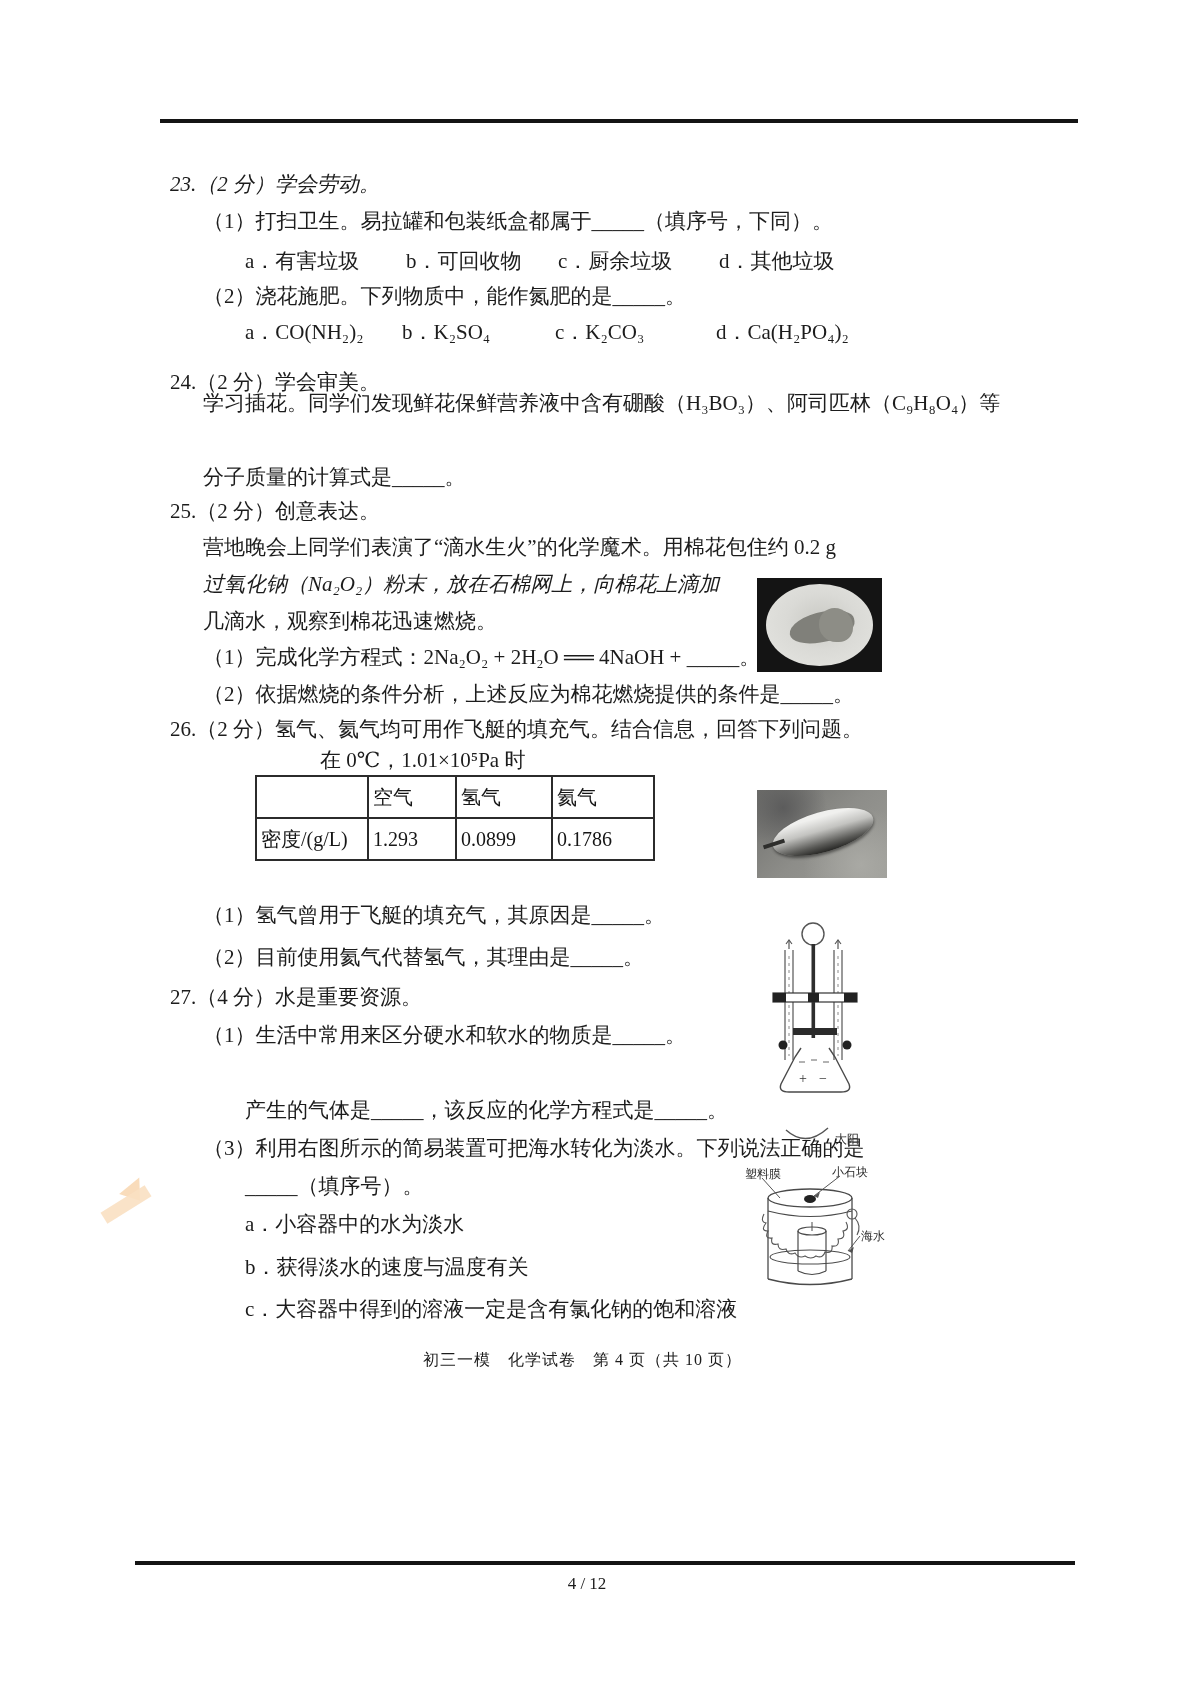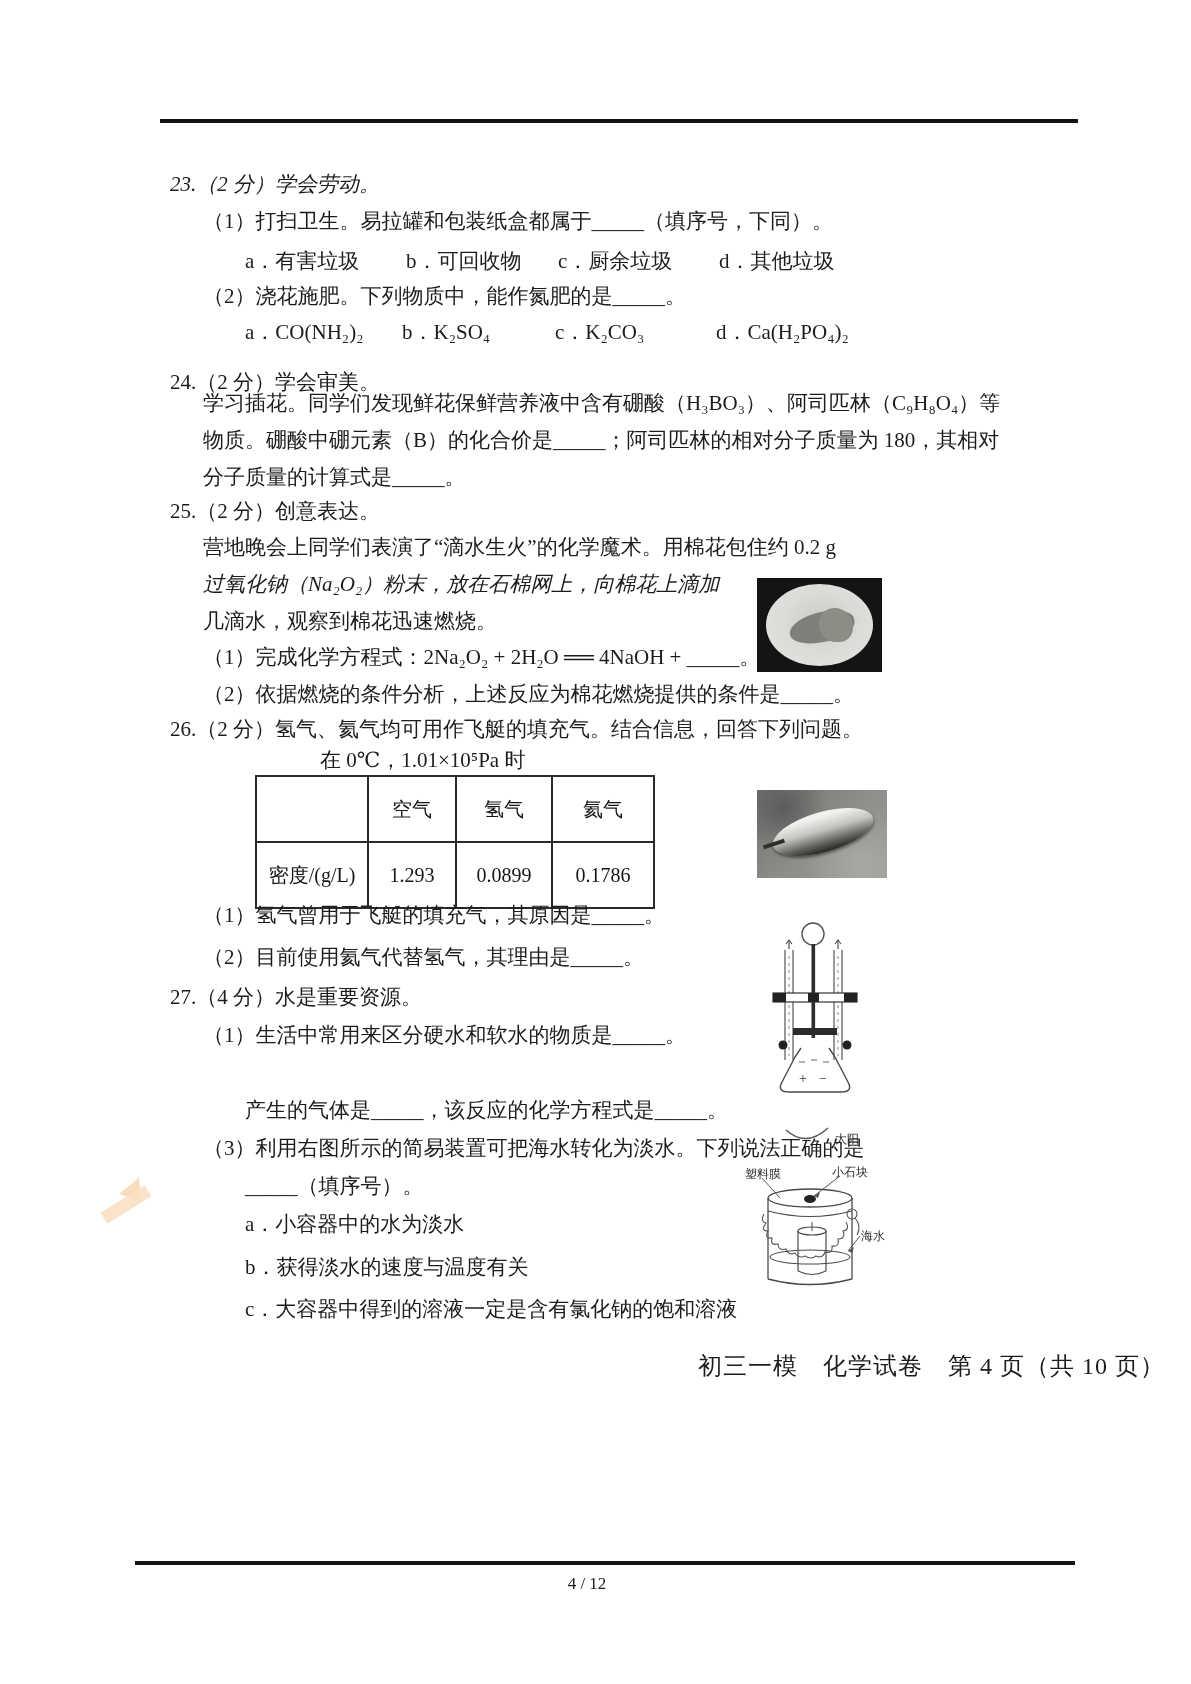--- a/index.html
+++ b/index.html
@@ -12,22 +12,22 @@
   .t{position:absolute;white-space:nowrap;font-size:21px;line-height:1.2;}
   .opt-row{position:absolute;white-space:nowrap;}
   .opt{position:absolute;font-size:21px;white-space:nowrap;}
   .small-label{position:absolute;font-size:12px;white-space:nowrap;color:#2a2a2a;}
   
   #density-table{
     position:absolute;left:255px;top:775px;border-collapse:collapse;
     font-size:20px;color:#161616;table-layout:fixed;
   }
   #density-table td{
-    border:2px solid #2b2b2b;text-align:center;vertical-align:middle;
-    height:40px;padding:12px 4px;
+    border:2px solid #2b2b2b;vertical-align:middle;
+    height:40px;padding:0 4px;
   }
   #density-table td:nth-child(1){width:102px;}
   #density-table td:nth-child(2){width:78px;}
   #density-table td:nth-child(3){width:86px;}
   #density-table td:nth-child(4){width:92px;}
   
   .flame-photo{
     position:absolute;left:757px;top:578px;width:125px;height:94px;
     background:#141414;overflow:hidden;
   }
@@ -66,21 +66,21 @@
   
   .wm-tri{
     position:absolute;left:122px;top:1176px;width:0;height:0;
     border-left:14px solid transparent;border-right:8px solid transparent;
     border-bottom:22px solid #f8d8b4;transform:rotate(18deg);opacity:.9;
   }
   .wm-stripe{
     position:absolute;left:100px;top:1198px;width:52px;height:13px;
     background:#f9e0c2;transform:rotate(-32deg);opacity:.9;
   }
-  .footer{position:absolute;left:0;top:1350px;width:1165px;text-align:right;font-size:24px;letter-spacing:1px;}
+  .footer{position:absolute;left:0;top:1350px;width:1165px;text-align:center;font-size:16px;letter-spacing:1px;}
   .pagenum{position:absolute;left:12px;top:1574px;width:1150px;text-align:center;font-size:17px;}
 </style>
 </head>
 <body>
 
 <div id="page">
 
   <div class="rule" style="left:160px;top:119px;width:918px;height:4px;"></div>
 
   <div class="t" style="left:170px;top:172px;font-style:italic;">23.（2 分）学会劳动。</div>
@@ -94,21 +94,20 @@
   <div class="t" style="left:203px;top:284px;">（2）浇花施肥。下列物质中，能作氮肥的是_____。</div>
   <div class="opt-row">
     <span class="opt" style="left:245px;top:318px;">a．CO(NH₂)₂</span>
     <span class="opt" style="left:402px;top:318px;">b．K₂SO₄</span>
     <span class="opt" style="left:555px;top:318px;">c．K₂CO₃</span>
     <span class="opt" style="left:716px;top:318px;">d．Ca(H₂PO₄)₂</span>
   </div>
 
   <div class="t" style="left:170px;top:370px;">24.（2 分）学会审美。</div>
   <div class="t" style="left:203px;top:391px;">学习插花。同学们发现鲜花保鲜营养液中含有硼酸（H₃BO₃）、阿司匹林（C₉H₈O₄）等</div>
-  <div class="t" style="left:203px;top:428px;">物质。硼酸中硼元素（B）的化合价是_____；阿司匹林的相对分子质量为 180，其相对</div>
   <div class="t" style="left:203px;top:465px;">分子质量的计算式是_____。</div>
 
   <div class="t" style="left:170px;top:499px;">25.（2 分）创意表达。</div>
   <div class="t" style="left:203px;top:535px;">营地晚会上同学们表演了“滴水生火”的化学魔术。用棉花包住约 0.2 g</div>
   <div class="t" style="left:203px;top:572px;font-style:italic;">过氧化钠（Na₂O₂）粉末，放在石棉网上，向棉花上滴加</div>
   <div class="t" style="left:203px;top:609px;">几滴水，观察到棉花迅速燃烧。</div>
   <div class="flame-photo">
     <div class="glow"></div>
     <div class="blob"></div>
     <div class="blob2"></div>

